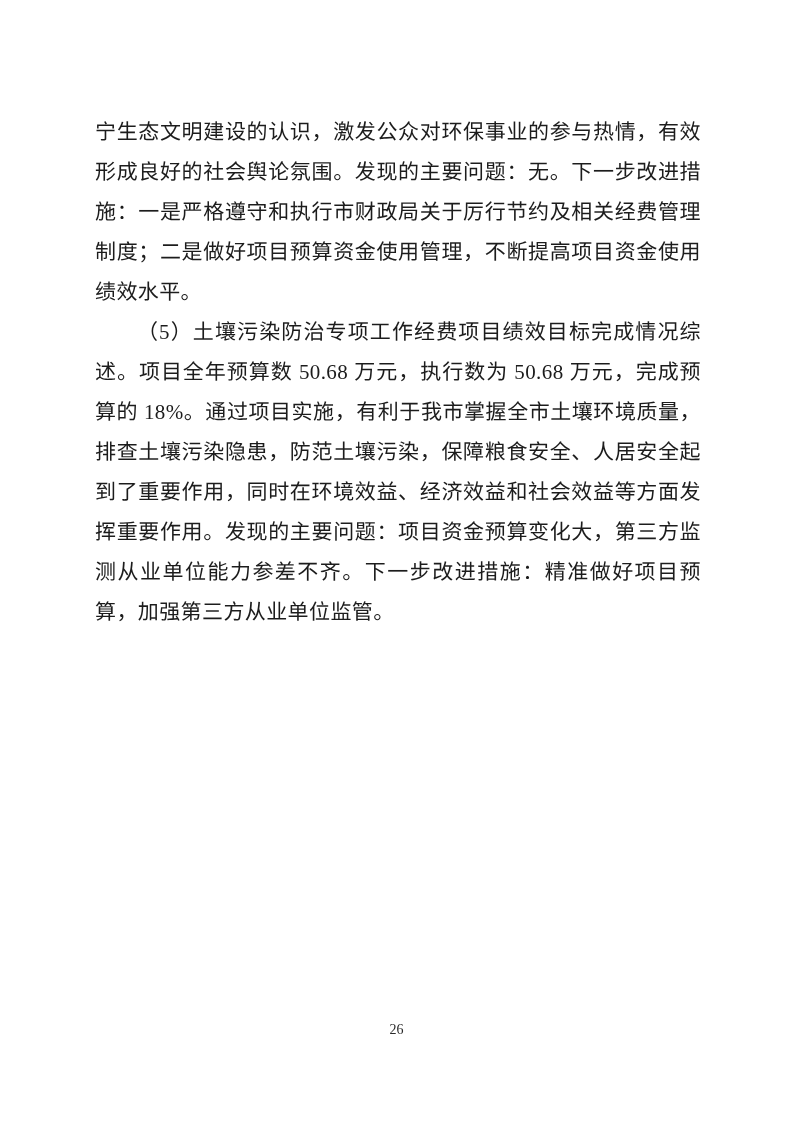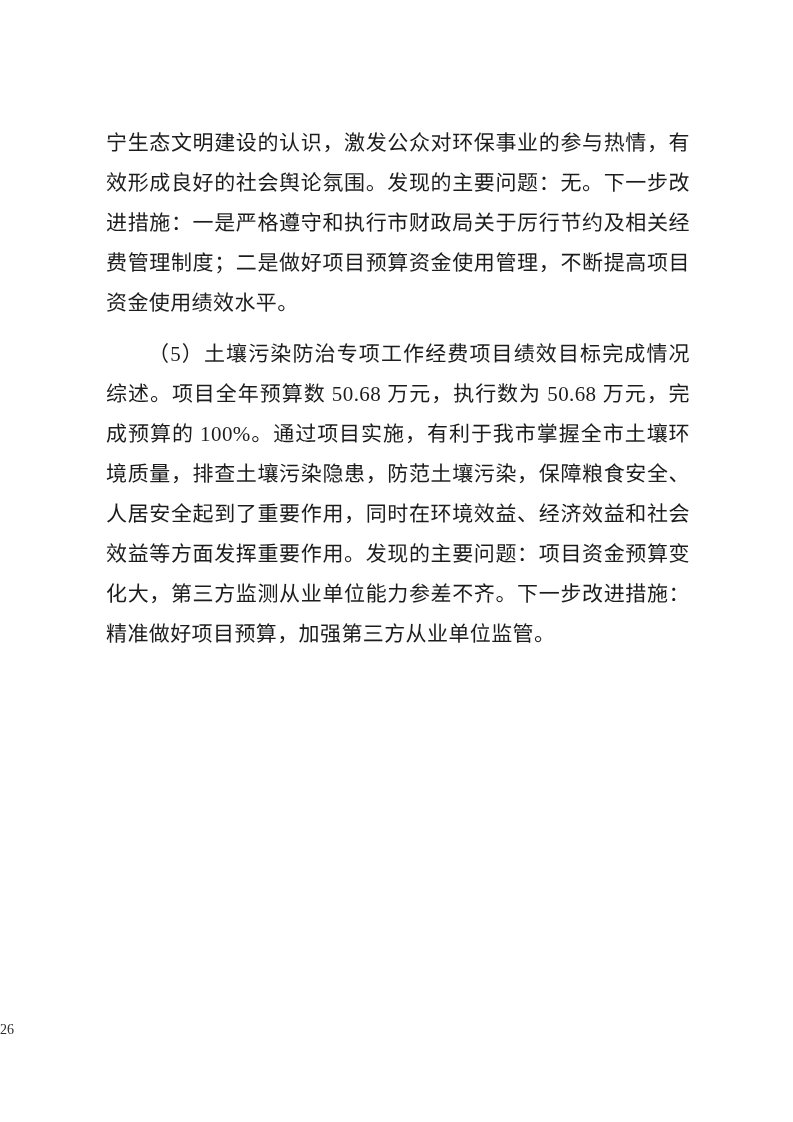--- a/index.html
+++ b/index.html
@@ -16,44 +16,45 @@
     overflow: hidden;
     font-family: "Liberation Serif", "DejaVu Serif", serif;
   }
   .content {
     position: absolute;
     left: 95px;
     top: 112px;
     width: 606px;
   }
   .para {
-    margin: 11px;
+    margin: 0;
     font-size: 21px;
     line-height: 40px;
     color: #1c1c1c;
     text-align: justify;
     text-justify: inter-character;
     letter-spacing: 0.4px;
     word-break: break-all;
   }
   .para.indent {
     text-indent: 2em;
   }
   .page-number {
     position: absolute;
     top: 1022px;
     left: 0;
     right: 0;
+    text-align: center;
     font-size: 14px;
     color: #2a2a2a;
     font-family: "Liberation Serif", "DejaVu Serif", serif;
   }
 </style>
 </head>
 <body>
 
 <div class="page">
   <div class="content">
     <p class="para">宁生态文明建设的认识，激发公众对环保事业的参与热情，有效形成良好的社会舆论氛围。发现的主要问题：无。下一步改进措施：一是严格遵守和执行市财政局关于厉行节约及相关经费管理制度；二是做好项目预算资金使用管理，不断提高项目资金使用绩效水平。</p>
-    <p class="para indent">（5）土壤污染防治专项工作经费项目绩效目标完成情况综述。项目全年预算数 50.68 万元，执行数为 50.68 万元，完成预算的 100%。通过项目实施，有利于我市掌握全市土壤环境质量，排查土壤污染隐患，防范土壤污染，保障粮食安全、人居安全起到了重要作用，同时在环境效益、经济效益和社会效益等方面发挥重要作用。发现的主要问题：项目资金预算变化大，第三方监测从业单位能力参差不齐。下一步改进措施：精准做好项目预算，加强第三方从业单位监管。</p>
+    <p class="para indent">（5）土壤污染防治专项工作经费项目绩效目标完成情况综述。项目全年预算数 50.68 万元，执行数为 50.68 万元，完成预算的 18%。通过项目实施，有利于我市掌握全市土壤环境质量，排查土壤污染隐患，防范土壤污染，保障粮食安全、人居安全起到了重要作用，同时在环境效益、经济效益和社会效益等方面发挥重要作用。发现的主要问题：项目资金预算变化大，第三方监测从业单位能力参差不齐。下一步改进措施：精准做好项目预算，加强第三方从业单位监管。</p>
   </div>
   <div class="page-number">26</div>
 </div>
 
 </body></html>

